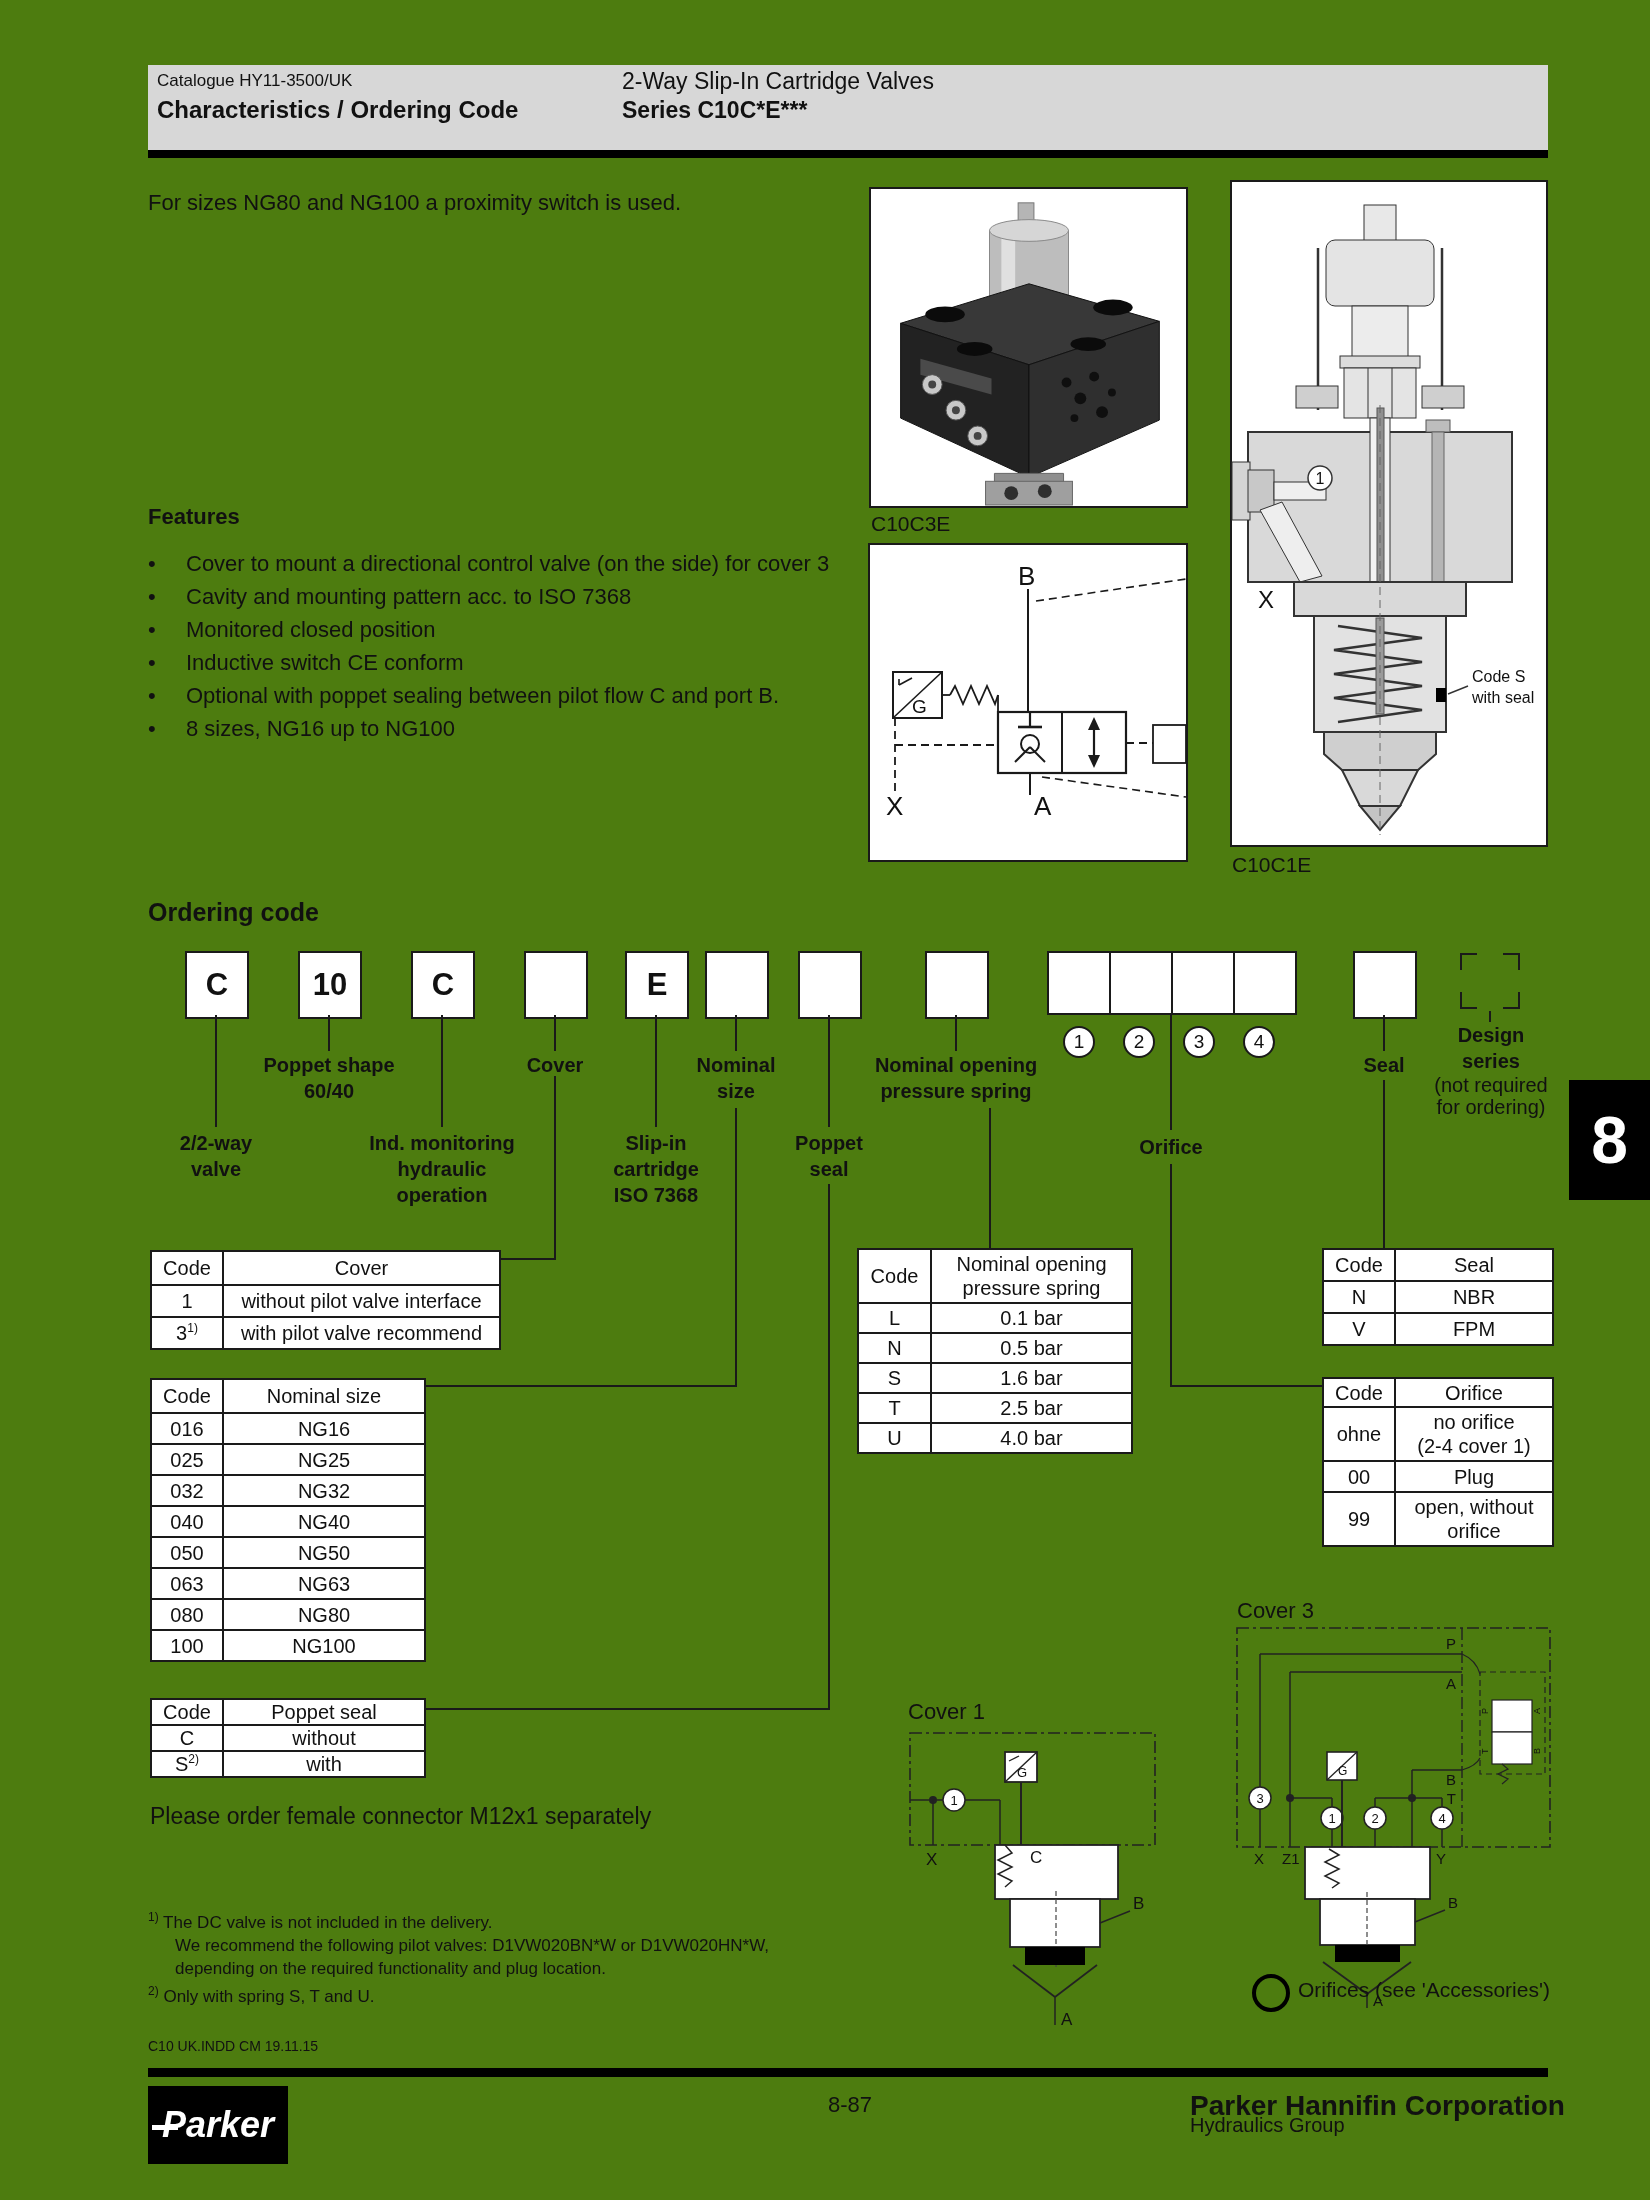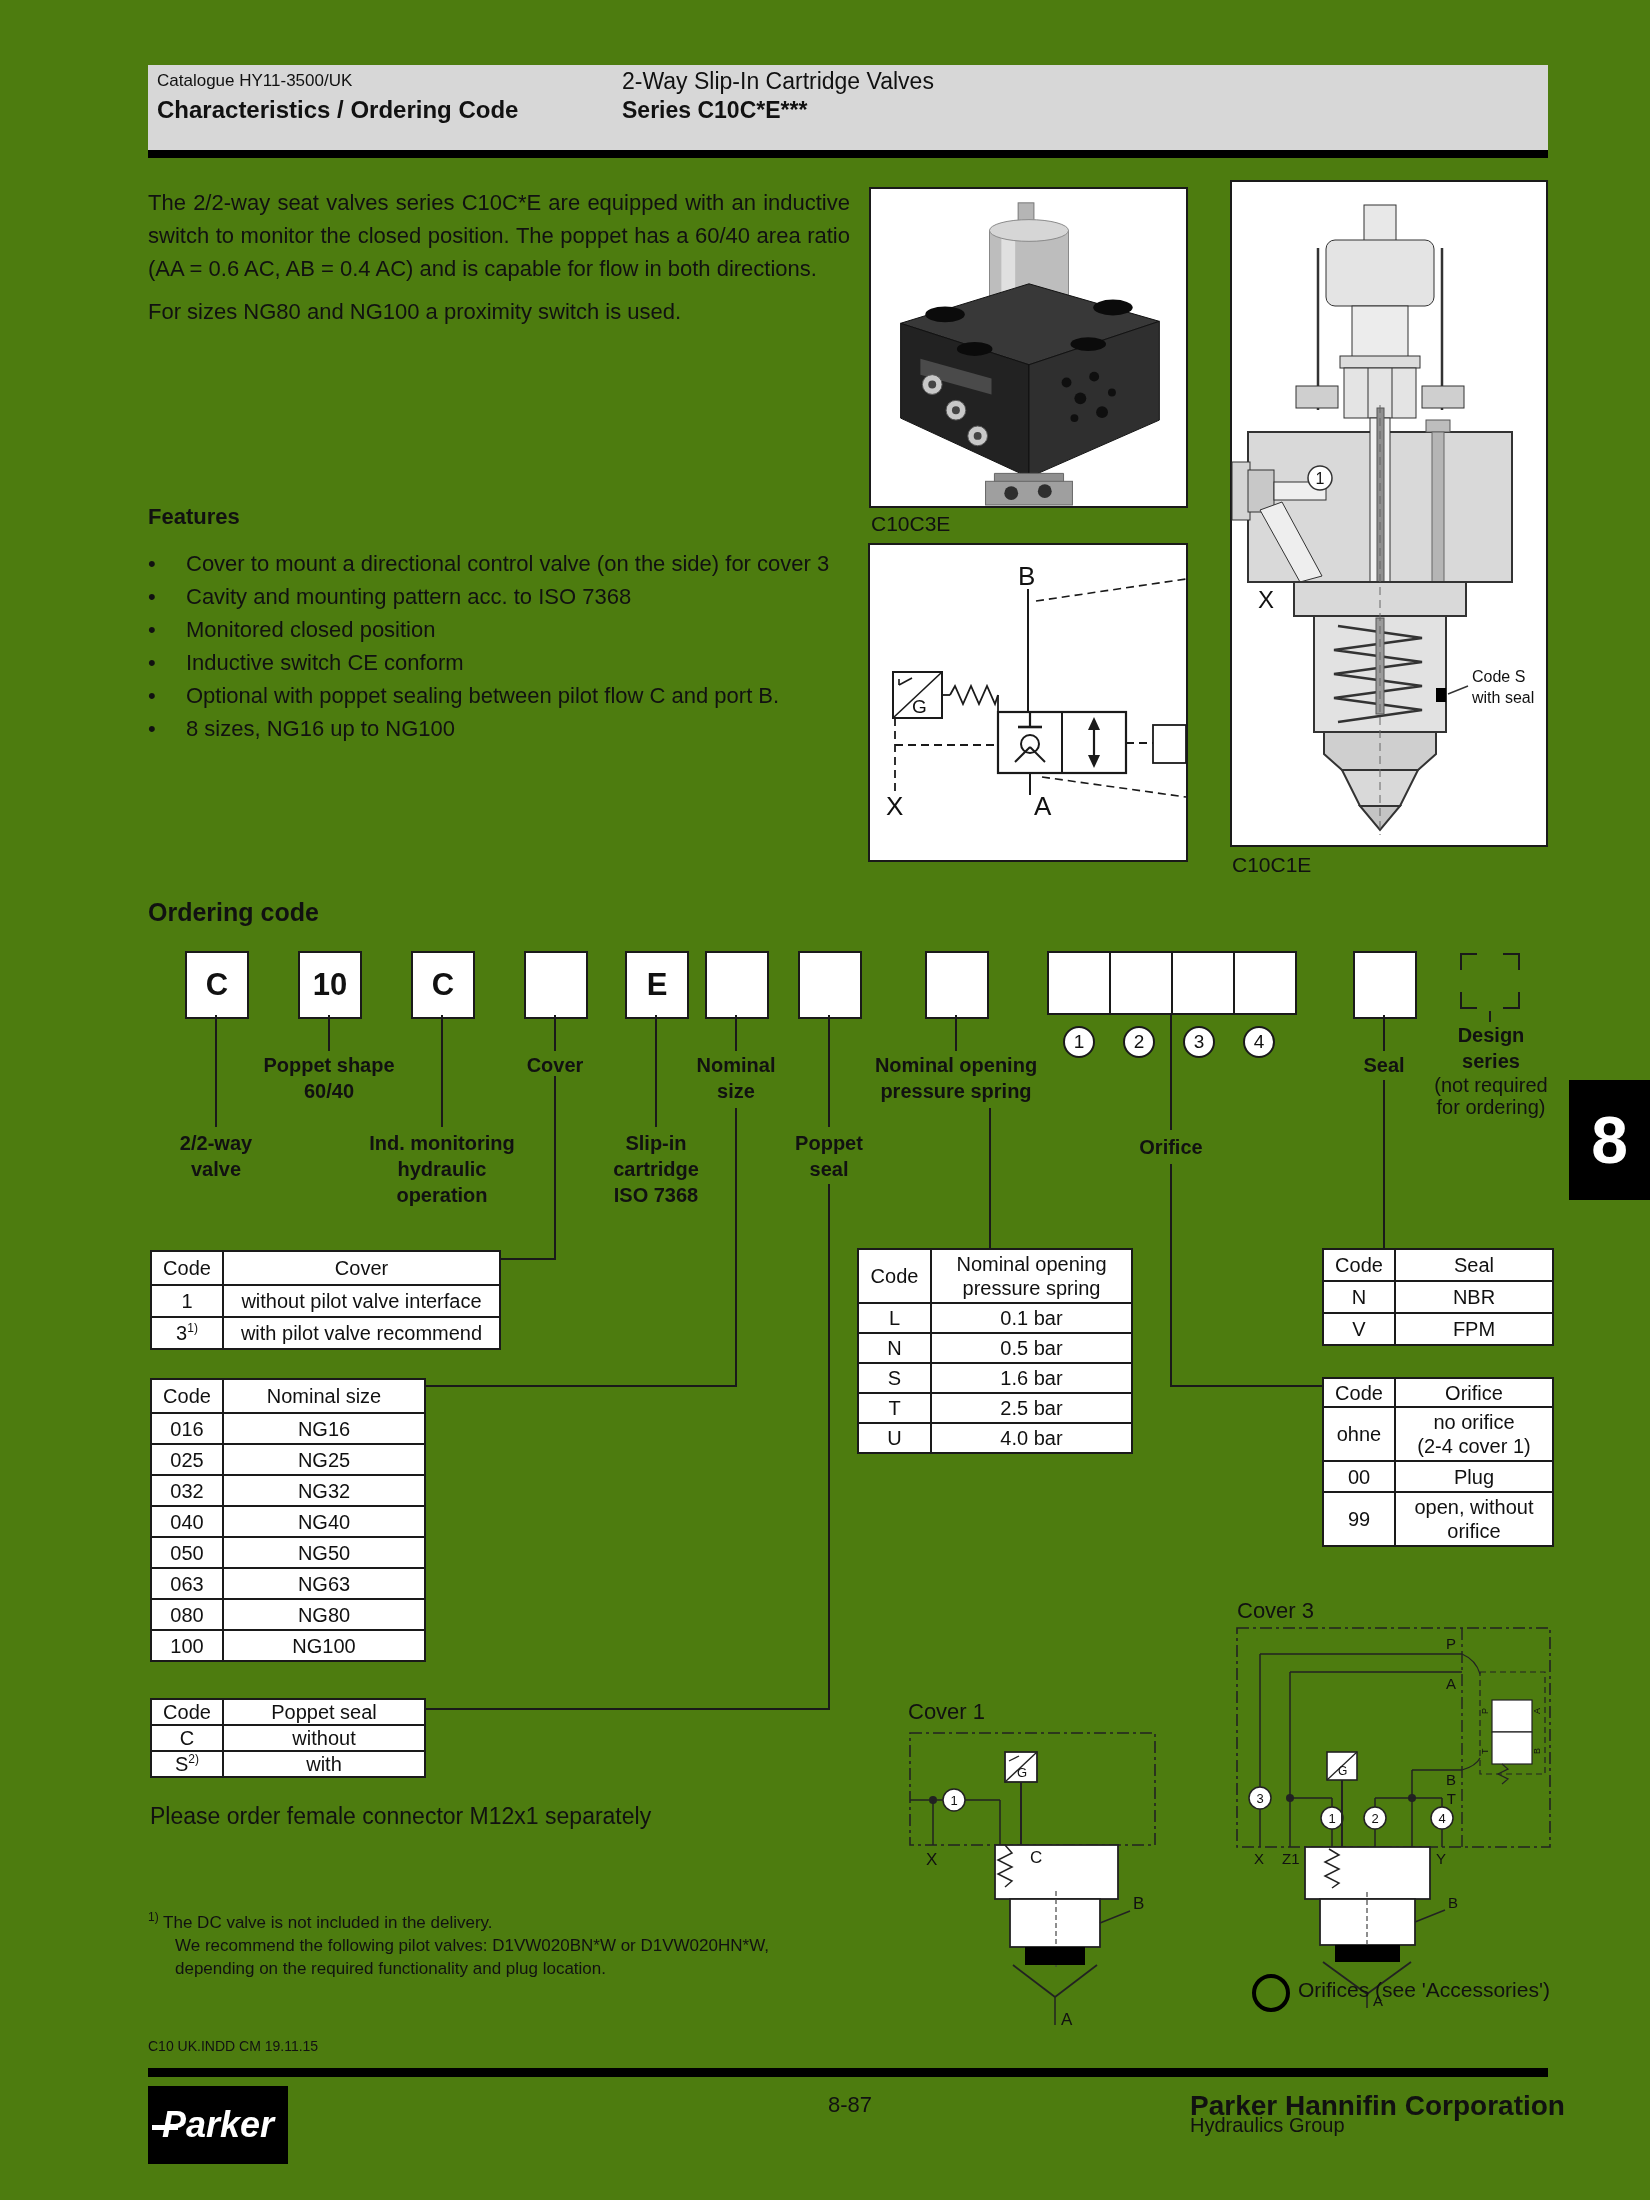--- a/index.html
+++ b/index.html
@@ -71,21 +71,20 @@
 <div class="page">
 
   <div class="abs hdr-bg"></div>
   <div class="abs hdr-cat">Catalogue HY11-3500/UK</div>
   <div class="abs hdr-title">Characteristics / Ordering Code</div>
   <div class="abs hdr-prod1">2-Way Slip-In Cartridge Valves</div>
   <div class="abs hdr-prod2">Series C10C*E***</div>
   <div class="abs hdr-bar"></div>
 
   <div class="abs intro">
-    <p>The 2/2-way seat valves series C10C*E are equipped with an inductive switch to monitor the closed position. The poppet has a 60/40 area ratio (AA = 0.6 AC, AB = 0.4 AC) and is capable for flow in both directions.</p>
     <p>For sizes NG80 and NG100 a proximity switch is used.</p>
   </div>
 
   <div class="abs features">
     <h3>Features</h3>
     <div class="feat-item">
         <span class="dot">•</span>
         <span>Cover to mount a directional control valve (on the side) for cover 3</span>
       </div>
     <div class="feat-item">
@@ -550,20 +549,21 @@
   </svg>
 
   <div class="abs order-note">
     <div>Please order female connector M12x1 separately</div>
   </div>
 
   <div class="abs ftn">
     <div><sup>1)</sup> <span>The DC valve is not included in the delivery.</span></div>
     <div class="ind">We recommend the following pilot valves: D1VW020BN*W or D1VW020HN*W,</div>
     <div class="ind">depending on the required functionality and plug location.</div>
+    <div><sup>2)</sup> <span>Only with spring S, T and U.</span></div>
   </div>
 
   <div class="abs legend-circle"></div>
   <div class="abs legend-text">Orifices (see 'Accessories')</div>
 
   <div class="abs smallprint">C10 UK.INDD CM 19.11.15</div>
   <div class="abs foot-bar"></div>
   <div class="abs logo">
       <i></i>
       <span>Parker</span>

